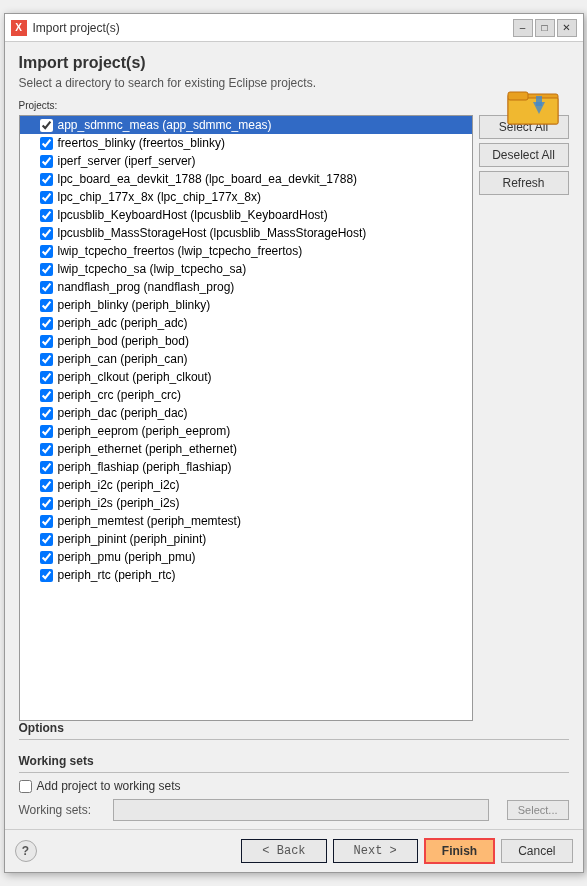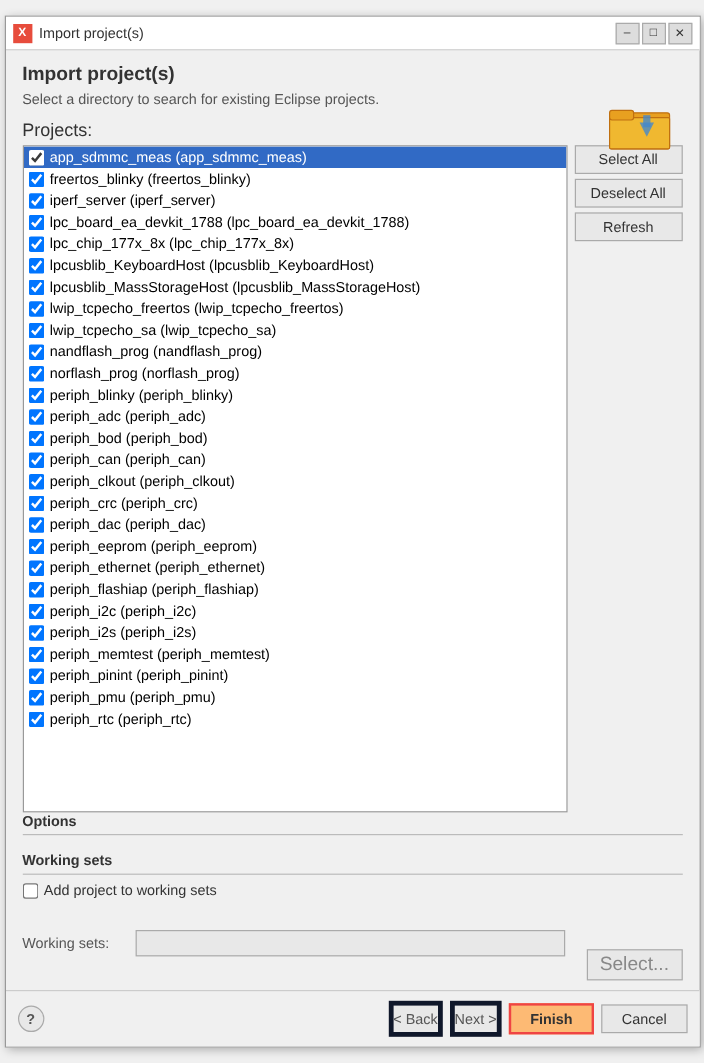--- a/index.html
+++ b/index.html
@@ -87,21 +87,21 @@
       position: absolute;
       right: 24px;
       top: 42px;
     }
     .folder-icon {
       width: 52px;
       height: 42px;
     }
 
     .projects-label {
-      font-size: 15px;
+      font-size: 10px;
       color: #333;
       margin-bottom: 4px;
       font-weight: normal;
     }
     .projects-area {
       display: flex;
       flex: 1;
       min-height: 0;
       gap: 6px;
     }
@@ -111,21 +111,21 @@
       background: white;
       overflow-y: scroll;
       overflow-x: hidden;
     }
     .projects-list {
       list-style: none;
     }
     .project-item {
       display: flex;
       align-items: center;
-      padding: 2px 4px;
+      padding: 2px 20px;
       cursor: pointer;
       white-space: nowrap;
     }
     .project-item:first-child {
       background: #316AC5;
       color: white;
     }
     .project-item input[type=checkbox] {
       margin-right: 5px;
       flex-shrink: 0;
@@ -200,23 +200,22 @@
       border: 1px solid #aaa;
       background: #e8e8e8;
       padding: 0 4px;
       font-size: 12px;
     }
     .ws-select-btn {
       padding: 3px 10px;
       background: #e8e8e8;
       border: 1px solid #aaa;
       cursor: pointer;
-      font-size: 16px;
+      font-size: 11px;
       color: #888;
-      margin-top: 36px;
     }
 
     .bottom-bar {
       display: flex;
       align-items: center;
       padding: 8px 10px;
       background: #f0f0f0;
       border-top: 1px solid #ccc;
       gap: 6px;
       flex-shrink: 0;
@@ -230,26 +229,27 @@
       cursor: pointer;
       font-size: 12px;
       font-weight: bold;
       display: flex;
       align-items: center;
       justify-content: center;
       color: #555;
     }
     .spacer { flex: 1; }
     .nav-btn {
-      padding: 4px 0;
-      background: #e8e8e8;
-      border: 4px solid #0f172a;
+      padding: 4px 20px;
+      background: #e8e8e8;
+      border: 1px solid #0f172a;
       cursor: pointer;
       font-size: 12px;
       color: #555;
+      font-family: Liberation Mono, monospace;
     }
     .finish-btn {
       padding: 4px 16px;
       background: #fdba74;
       border: 2px solid #ef4444;
       cursor: pointer;
       font-size: 12px;
       color: #333;
       font-weight: bold;
     }
@@ -340,24 +340,20 @@
               <input type="checkbox" checked="" style="">
               <span>lwip_tcpecho_freertos (lwip_tcpecho_freertos)</span>
             </li>
             <li class="project-item">
               <input type="checkbox" checked="" style="">
               <span>lwip_tcpecho_sa (lwip_tcpecho_sa)</span>
             </li>
             <li class="project-item">
               <input type="checkbox" checked="" style="">
               <span>nandflash_prog (nandflash_prog)</span>
-            </li>
-            <li class="project-item">
-              <input type="checkbox" checked="" style="">
-              <span>norflash_prog (norflash_prog)</span>
             </li>
             <li class="project-item">
               <input type="checkbox" checked="" style="">
               <span>periph_blinky (periph_blinky)</span>
             </li>
             <li class="project-item">
               <input type="checkbox" checked="" style="">
               <span>periph_adc (periph_adc)</span>
             </li>
             <li class="project-item">

